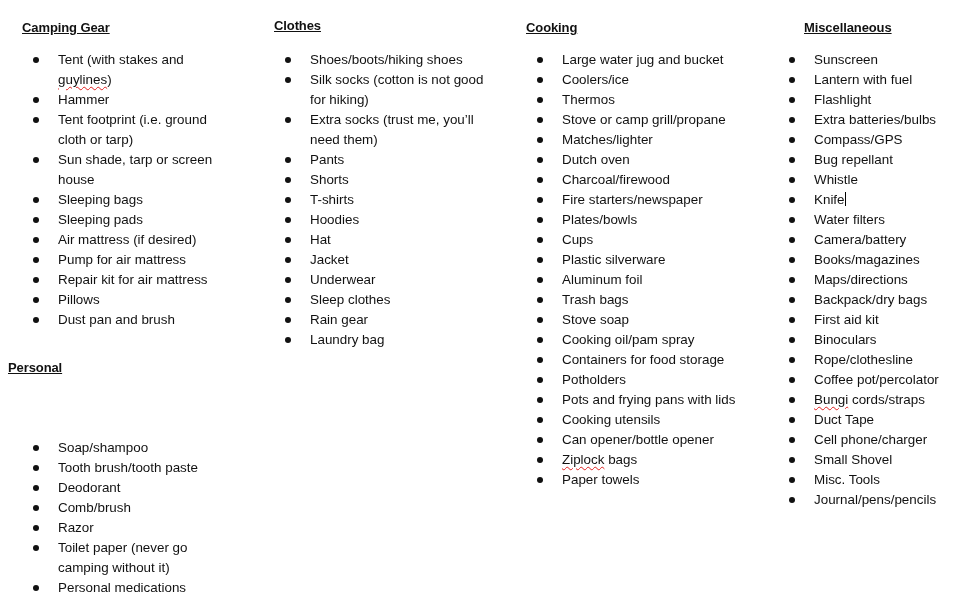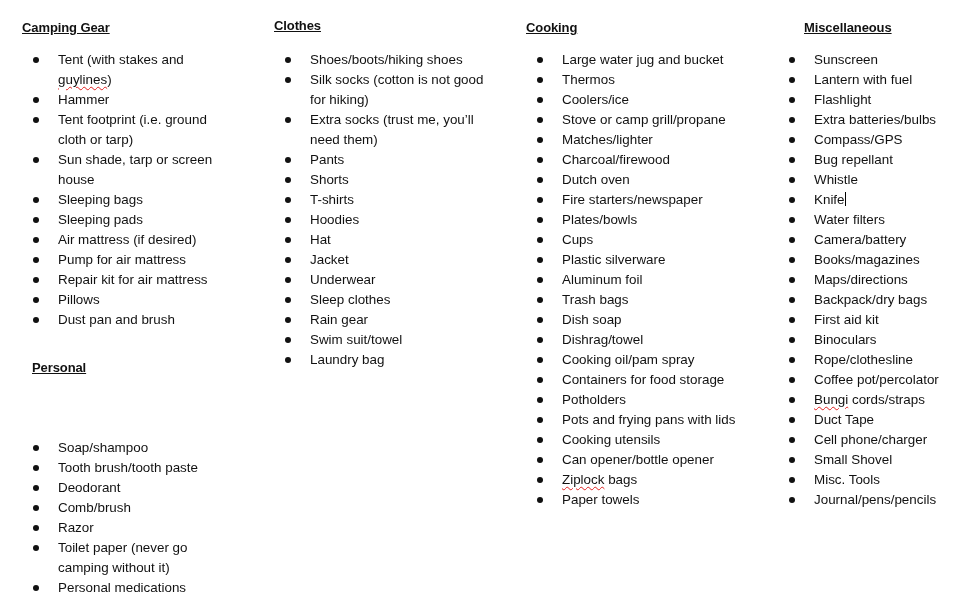--- a/index.html
+++ b/index.html
@@ -38,21 +38,21 @@
     <li><span class="bullet"></span><span>Sun shade, tarp or screen house</span></li>
     <li><span class="bullet"></span><span>Sleeping bags</span></li>
     <li><span class="bullet"></span><span>Sleeping pads</span></li>
     <li><span class="bullet"></span><span>Air mattress (if desired)</span></li>
     <li><span class="bullet"></span><span>Pump for air mattress</span></li>
     <li><span class="bullet"></span><span>Repair kit for air mattress</span></li>
     <li><span class="bullet"></span><span>Pillows</span></li>
     <li><span class="bullet"></span><span>Dust pan and brush</span></li>
   </ul>
 
-  <div class="heading" style="left:32px; top:360px;">Personal</div>
+  <div class="heading" style="left:8px; top:360px;">Personal</div>
   <ul class="list" style="left:22px; top:390px;margin-top:48px;">
     <li><span class="bullet"></span><span>Soap/shampoo</span></li>
     <li><span class="bullet"></span><span>Tooth brush/tooth paste</span></li>
     <li><span class="bullet"></span><span>Deodorant</span></li>
     <li><span class="bullet"></span><span>Comb/brush</span></li>
     <li><span class="bullet"></span><span>Razor</span></li>
     <li><span class="bullet"></span><span>Toilet paper (never go camping without it)</span></li>
     <li><span class="bullet"></span><span>Personal medications</span></li>
     <li><span class="bullet"></span><span>Other personal items</span></li>
   </ul>
@@ -66,43 +66,41 @@
     <li><span class="bullet"></span><span>Extra socks (trust me, you’ll need them)</span></li>
     <li><span class="bullet"></span><span>Pants</span></li>
     <li><span class="bullet"></span><span>Shorts</span></li>
     <li><span class="bullet"></span><span>T-shirts</span></li>
     <li><span class="bullet"></span><span>Hoodies</span></li>
     <li><span class="bullet"></span><span>Hat</span></li>
     <li><span class="bullet"></span><span>Jacket</span></li>
     <li><span class="bullet"></span><span>Underwear</span></li>
     <li><span class="bullet"></span><span>Sleep clothes</span></li>
     <li><span class="bullet"></span><span>Rain gear</span></li>
-    <li><span class="bullet"></span><span>Swim suit/towel</span></li>
     <li><span class="bullet"></span><span>Laundry bag</span></li>
   </ul>
 </div>
 
 <div class="col" style="left:504px;">
   <div class="heading" style="left:22px; top:20px;">Cooking</div>
   <ul class="list" style="left:22px; top:50px;">
     <li><span class="bullet"></span><span>Large water jug and bucket</span></li>
+    <li><span class="bullet"></span><span>Coolers/ice</span></li>
     <li><span class="bullet"></span><span>Thermos</span></li>
-    <li><span class="bullet"></span><span>Coolers/ice</span></li>
     <li><span class="bullet"></span><span>Stove or camp grill/propane</span></li>
     <li><span class="bullet"></span><span>Matches/lighter</span></li>
+    <li><span class="bullet"></span><span>Dutch oven</span></li>
     <li><span class="bullet"></span><span>Charcoal/firewood</span></li>
-    <li><span class="bullet"></span><span>Dutch oven</span></li>
     <li><span class="bullet"></span><span>Fire starters/newspaper</span></li>
     <li><span class="bullet"></span><span>Plates/bowls</span></li>
     <li><span class="bullet"></span><span>Cups</span></li>
     <li><span class="bullet"></span><span>Plastic silverware</span></li>
     <li><span class="bullet"></span><span>Aluminum foil</span></li>
     <li><span class="bullet"></span><span>Trash bags</span></li>
-    <li><span class="bullet"></span><span>Dish soap</span></li>
-    <li><span class="bullet"></span><span>Dishrag/towel</span></li>
+    <li><span class="bullet"></span><span>Stove soap</span></li>
     <li><span class="bullet"></span><span>Cooking oil/pam spray</span></li>
     <li><span class="bullet"></span><span>Containers for food storage</span></li>
     <li><span class="bullet"></span><span>Potholders</span></li>
     <li><span class="bullet"></span><span>Pots and frying pans with lids</span></li>
     <li><span class="bullet"></span><span>Cooking utensils</span></li>
     <li><span class="bullet"></span><span>Can opener/bottle opener</span></li>
     <li><span class="bullet"></span><span class="sq">Ziplock</span> bags</li>
     <li><span class="bullet"></span><span>Paper towels</span></li>
   </ul>
 </div>

